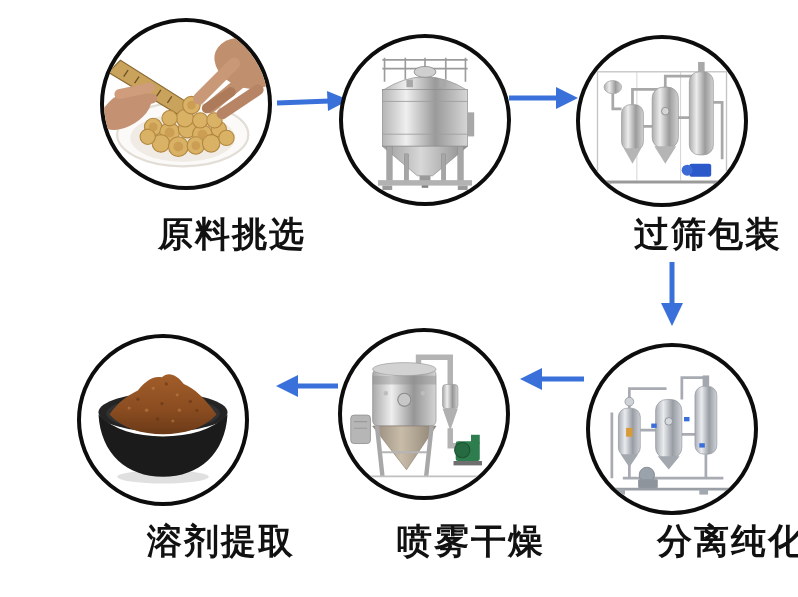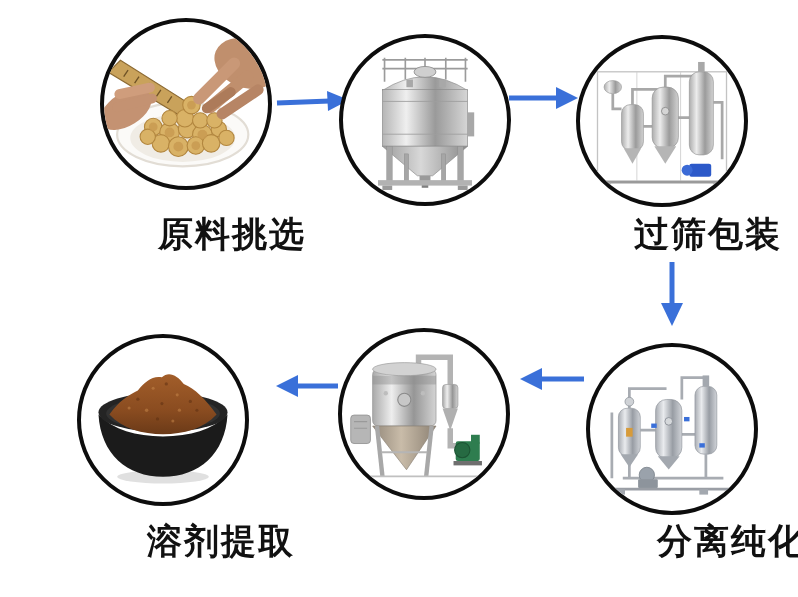--- a/index.html
+++ b/index.html
@@ -308,15 +308,16 @@
           <circle cx="106" cy="66" r="1.4" fill="#5a2d10"></circle>
         <circle cx="70" cy="74" r="1.5" fill="#5a2d10"></circle>
           <circle cx="84" cy="76" r="1.4" fill="#c98a4d"></circle>
       </g>
     </svg>
   </div>
 
   <div class="step-label" style="left:66px;top:211px;">原料挑选</div>
   <div class="step-label" style="left:542px;top:211px;">过筛包装</div>
   <div class="step-label" style="left:55px;top:518px;">溶剂提取</div>
+  <div class="step-label" style="left:305px;top:518px;">喷雾干燥</div>
   <div class="step-label" style="left:565px;top:518px;">分离纯化</div>
 
 </div>
 
 </body></html>

